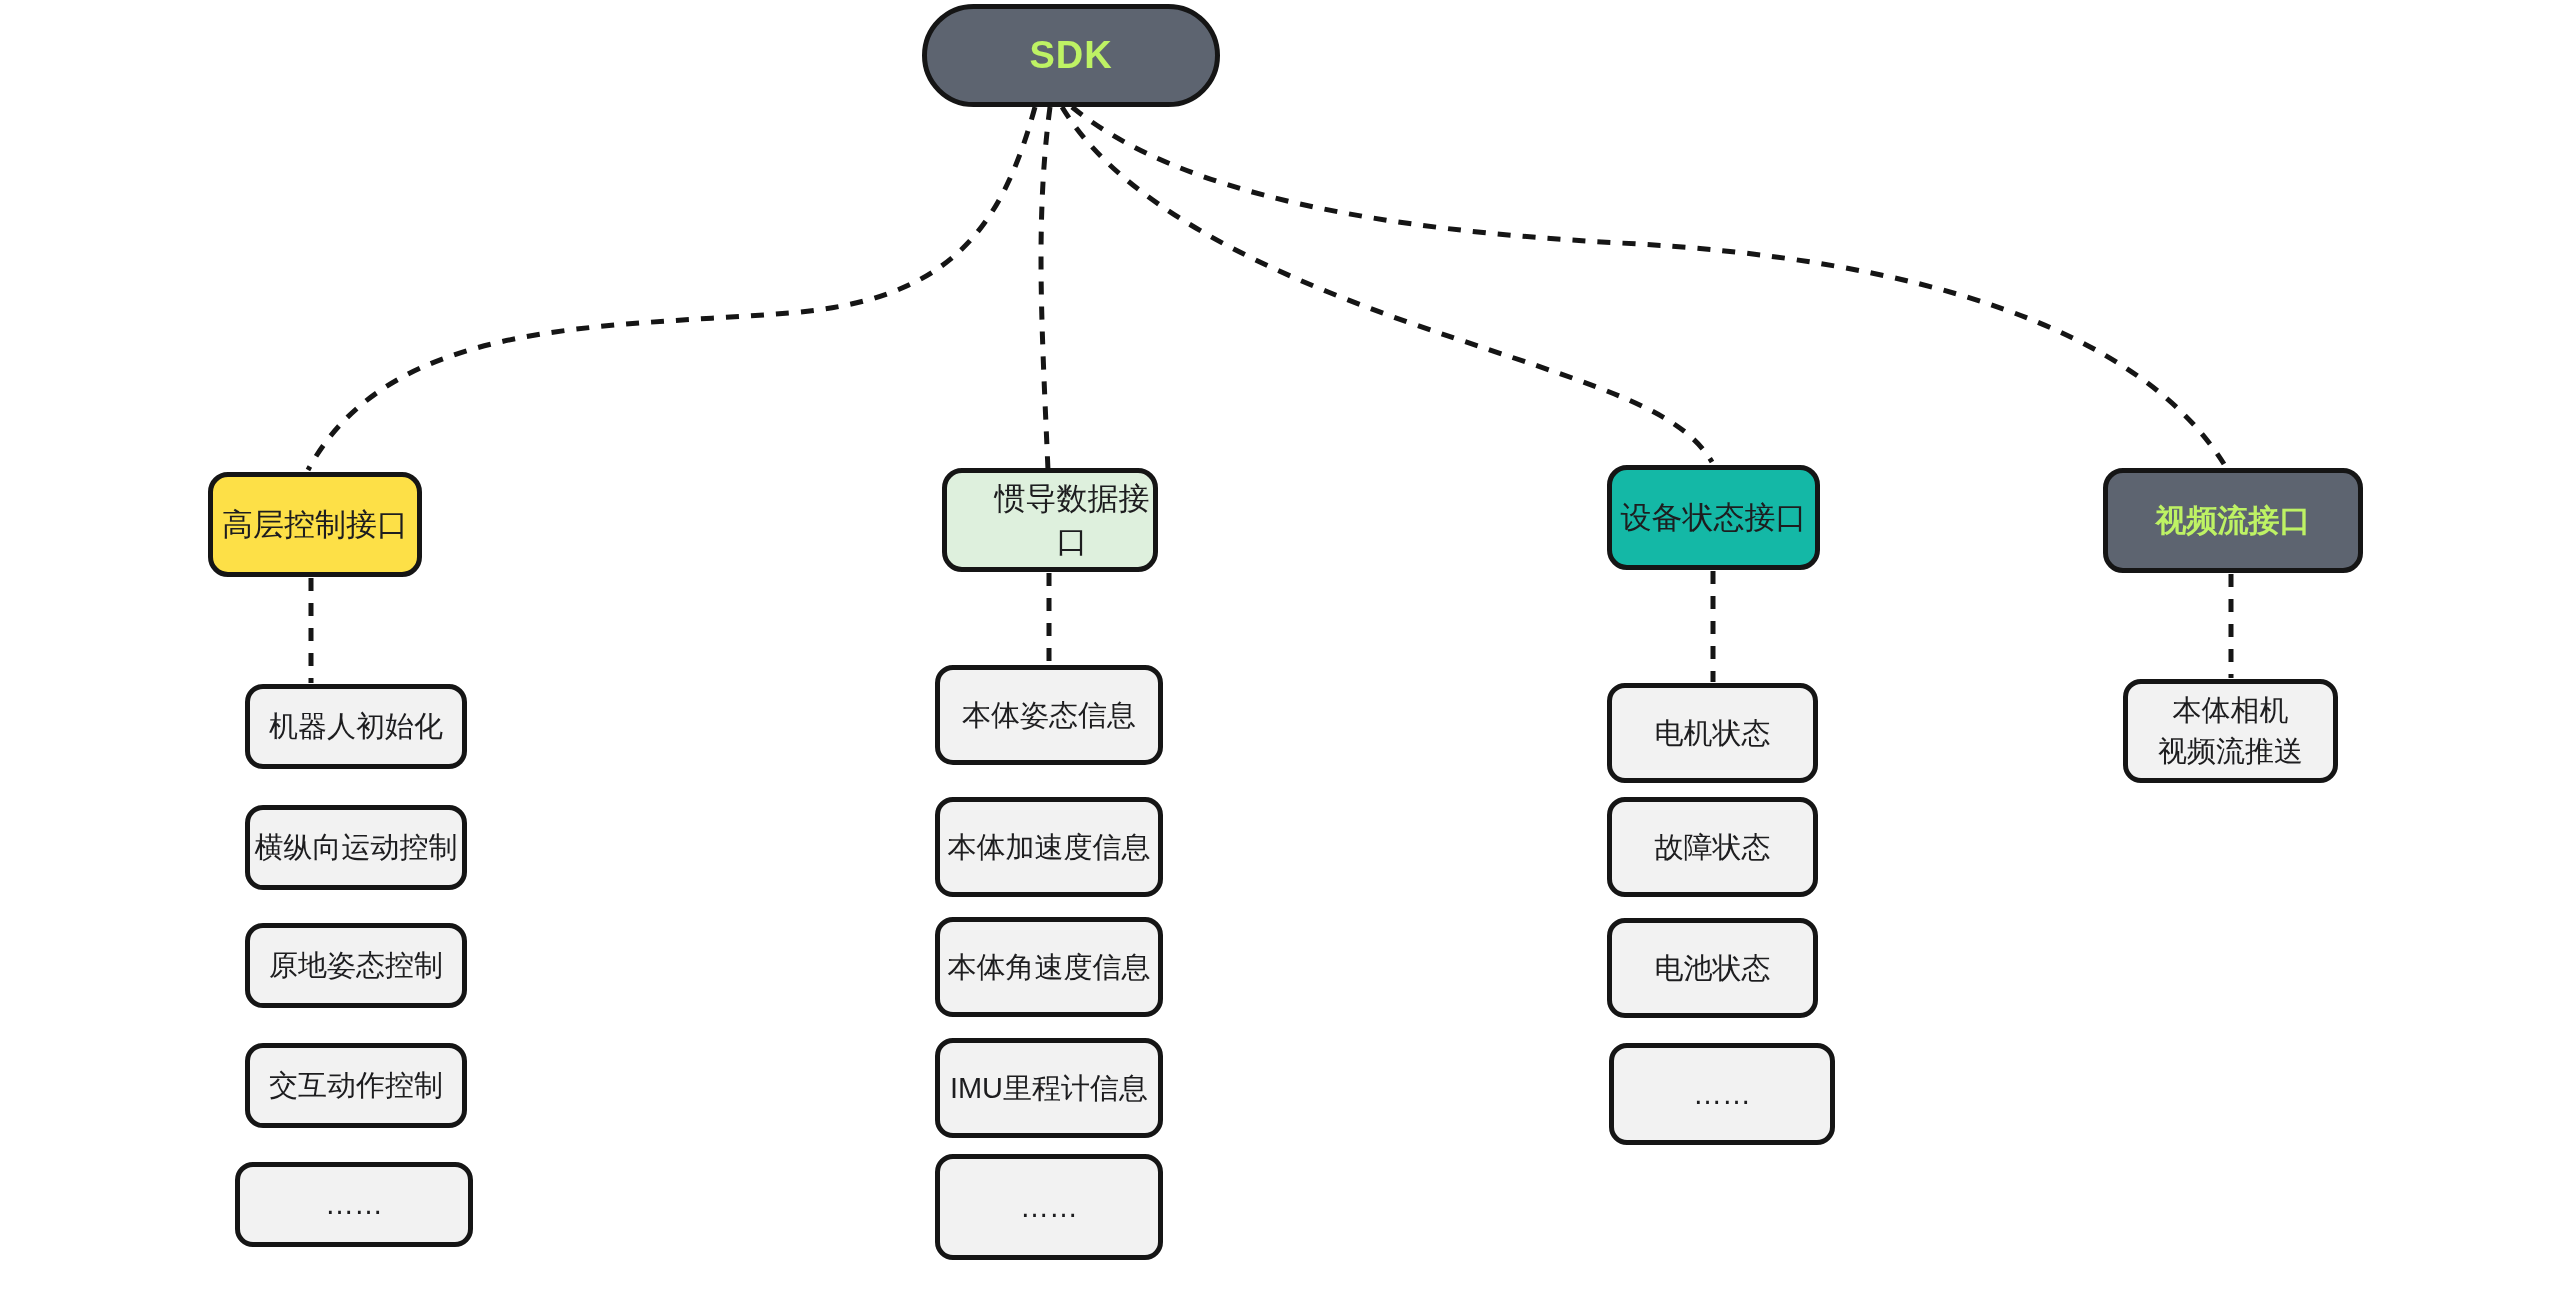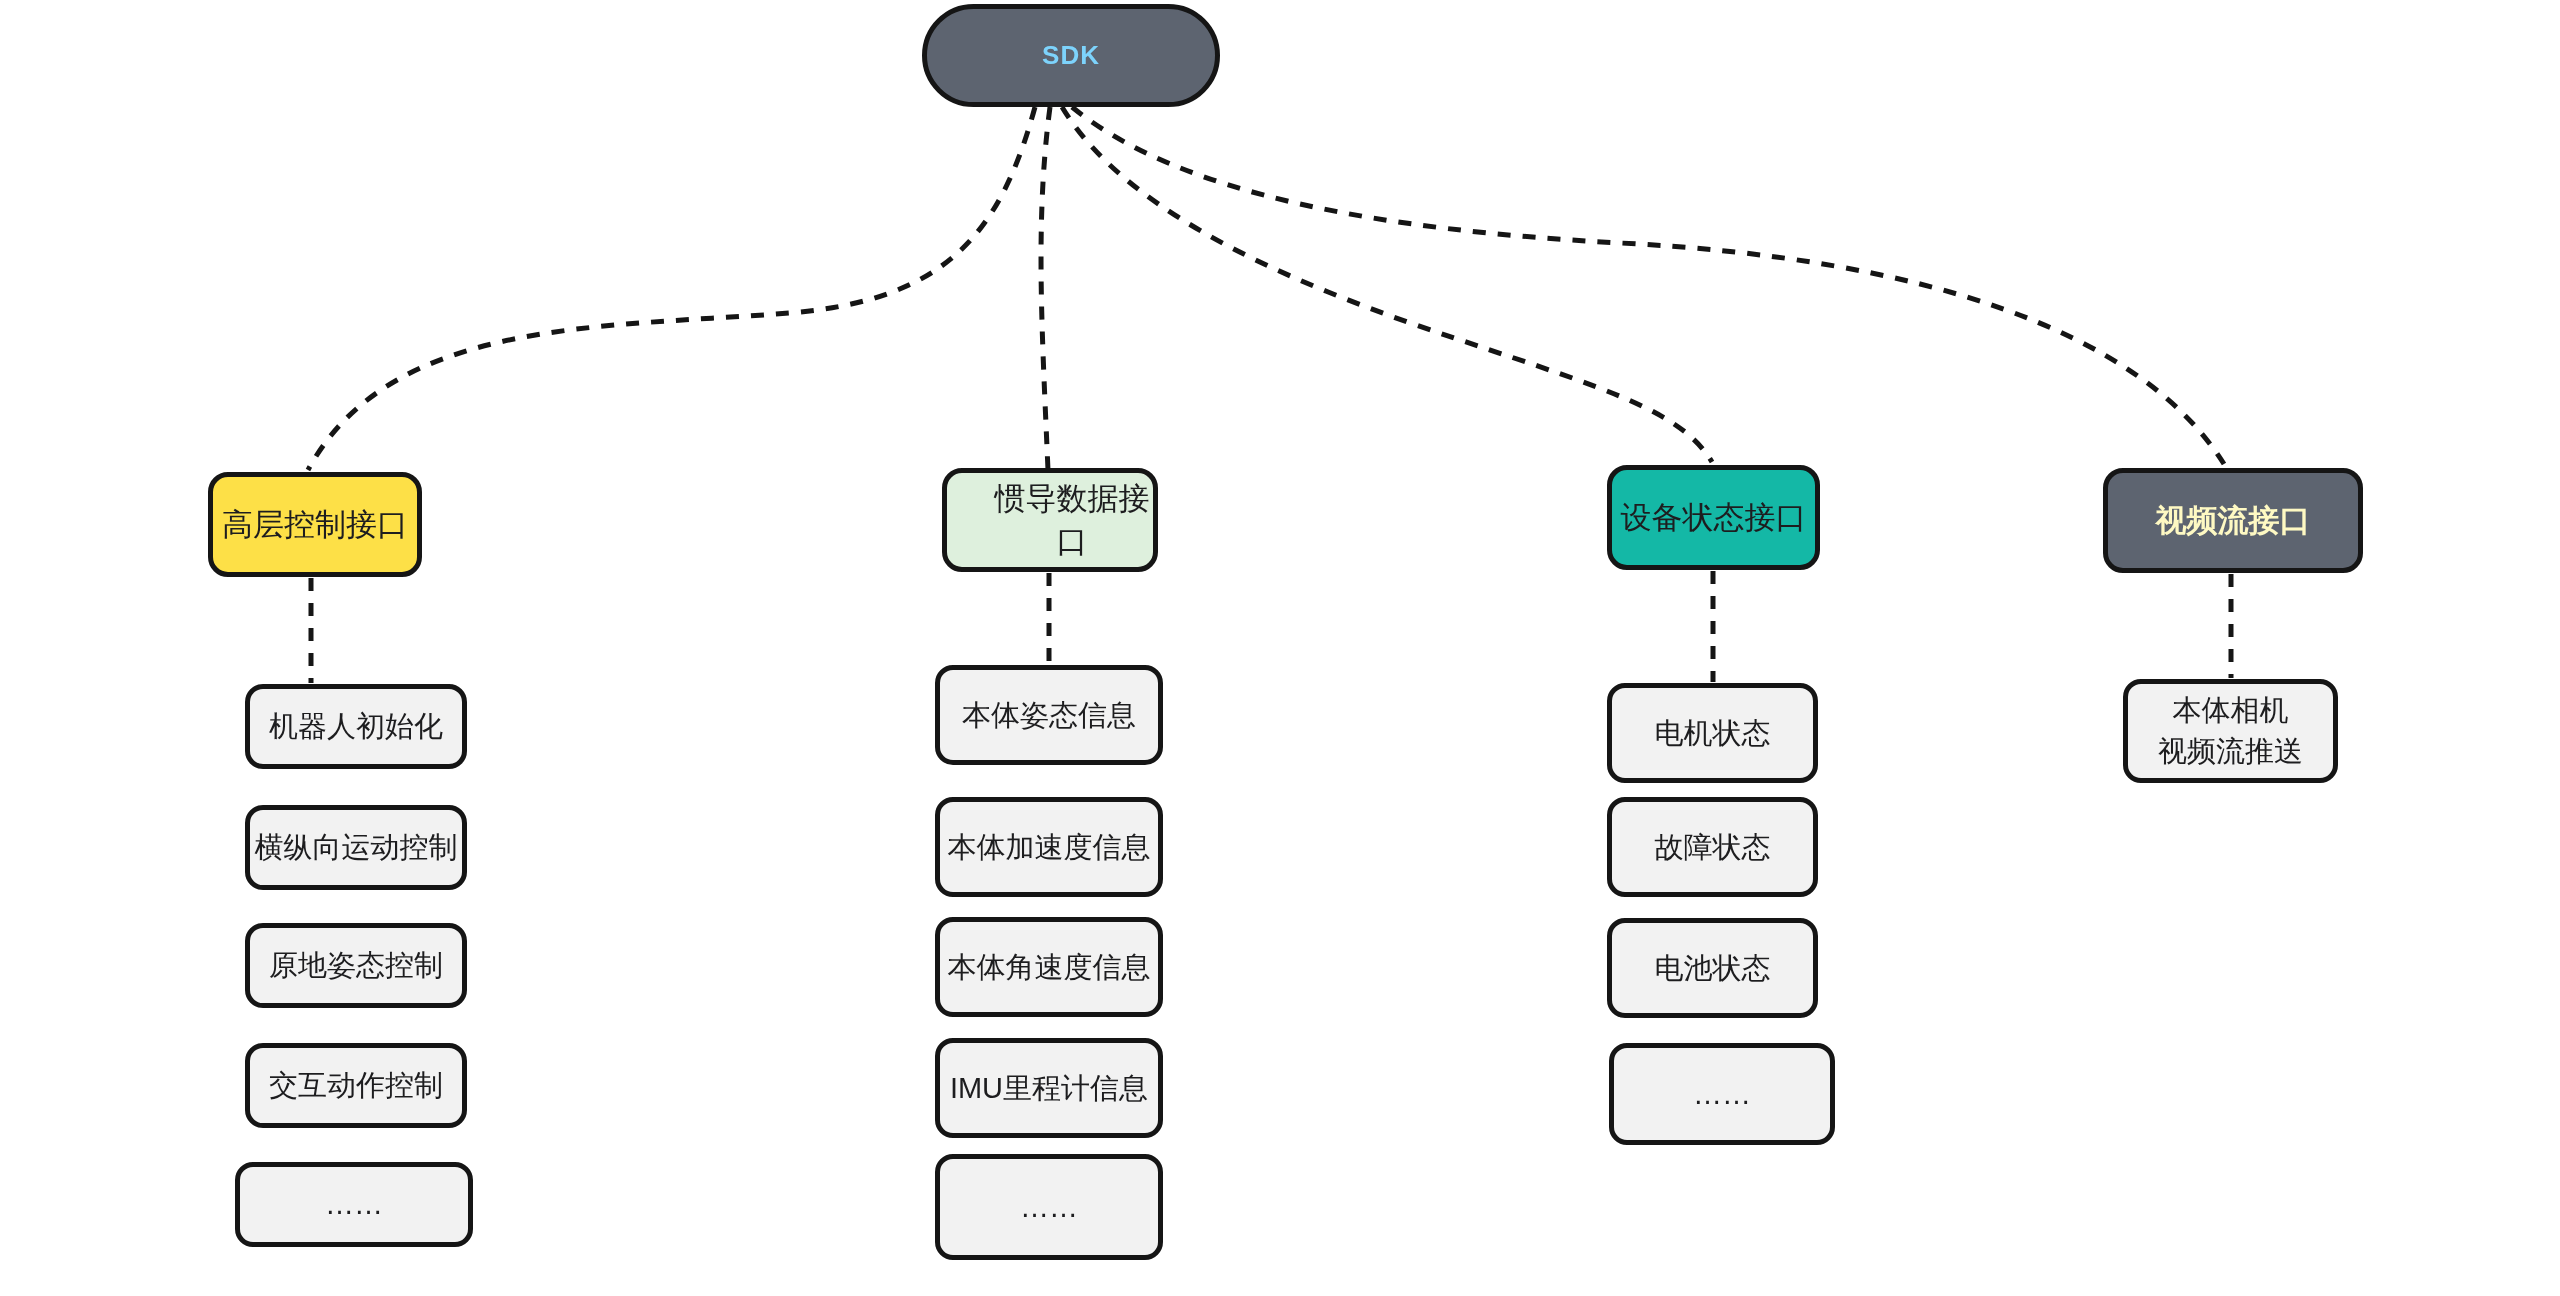--- a/index.html
+++ b/index.html
@@ -8,26 +8,26 @@
     font-family:"Liberation Sans","DejaVu Sans",sans-serif;color:#1d1d1f;
   }
   svg.connectors{position:absolute;left:0;top:0;}
   svg.connectors path{fill:none;stroke:#151515;stroke-width:5px;stroke-dasharray:13 12;}
   .node{
     position:absolute;box-sizing:border-box;border:5px solid #151515;border-radius:18px;
     display:flex;align-items:center;justify-content:center;text-align:center;
     white-space:pre-line;background:#f2f2f2;font-size:29px;line-height:1.4;
   }
   .sdk{left:922px;top:4px;width:298px;height:103px;border-radius:52px;
-       color:#7dd3fc;font-weight:700;font-size:26px;letter-spacing:1px;}
+       color:#bef264;font-weight:700;font-size:38px;letter-spacing:1px;}
   .header{font-size:31px;border-radius:20px;}
   .h1{left:208px;top:472px;width:214px;height:105px;}
   .h2{left:942px;top:468px;width:216px;height:104px;}
   .h3{left:1607px;top:465px;width:213px;height:105px;}
-  .h4{left:2103px;top:468px;width:260px;height:105px;color:#fef9c3;font-weight:700;}
+  .h4{left:2103px;top:468px;width:260px;height:105px;color:#bef264;font-weight:700;}
   .c1{left:205px;width:222px;height:85px;margin-left:40px;}
   .c1.r0{top:684px}.c1.r1{top:805px}.c1.r2{top:923px}.c1.r3{top:1043px}
   .c1.r4{top:1162px;left:195px;width:238px;}
   .c2{left:935px;width:228px;height:100px;}
   .c2.r0{top:665px}.c2.r1{top:797px}.c2.r2{top:917px}.c2.r3{top:1038px}
   .c2.r4{top:1154px;height:106px;}
   .c3{left:1607px;width:211px;height:100px;}
   .c3.r0{top:683px}.c3.r1{top:797px}.c3.r2{top:918px}
   .c3.r3{top:1043px;left:1609px;width:226px;height:102px;}
   .c4{left:2123px;width:215px;height:104px;top:679px;}

